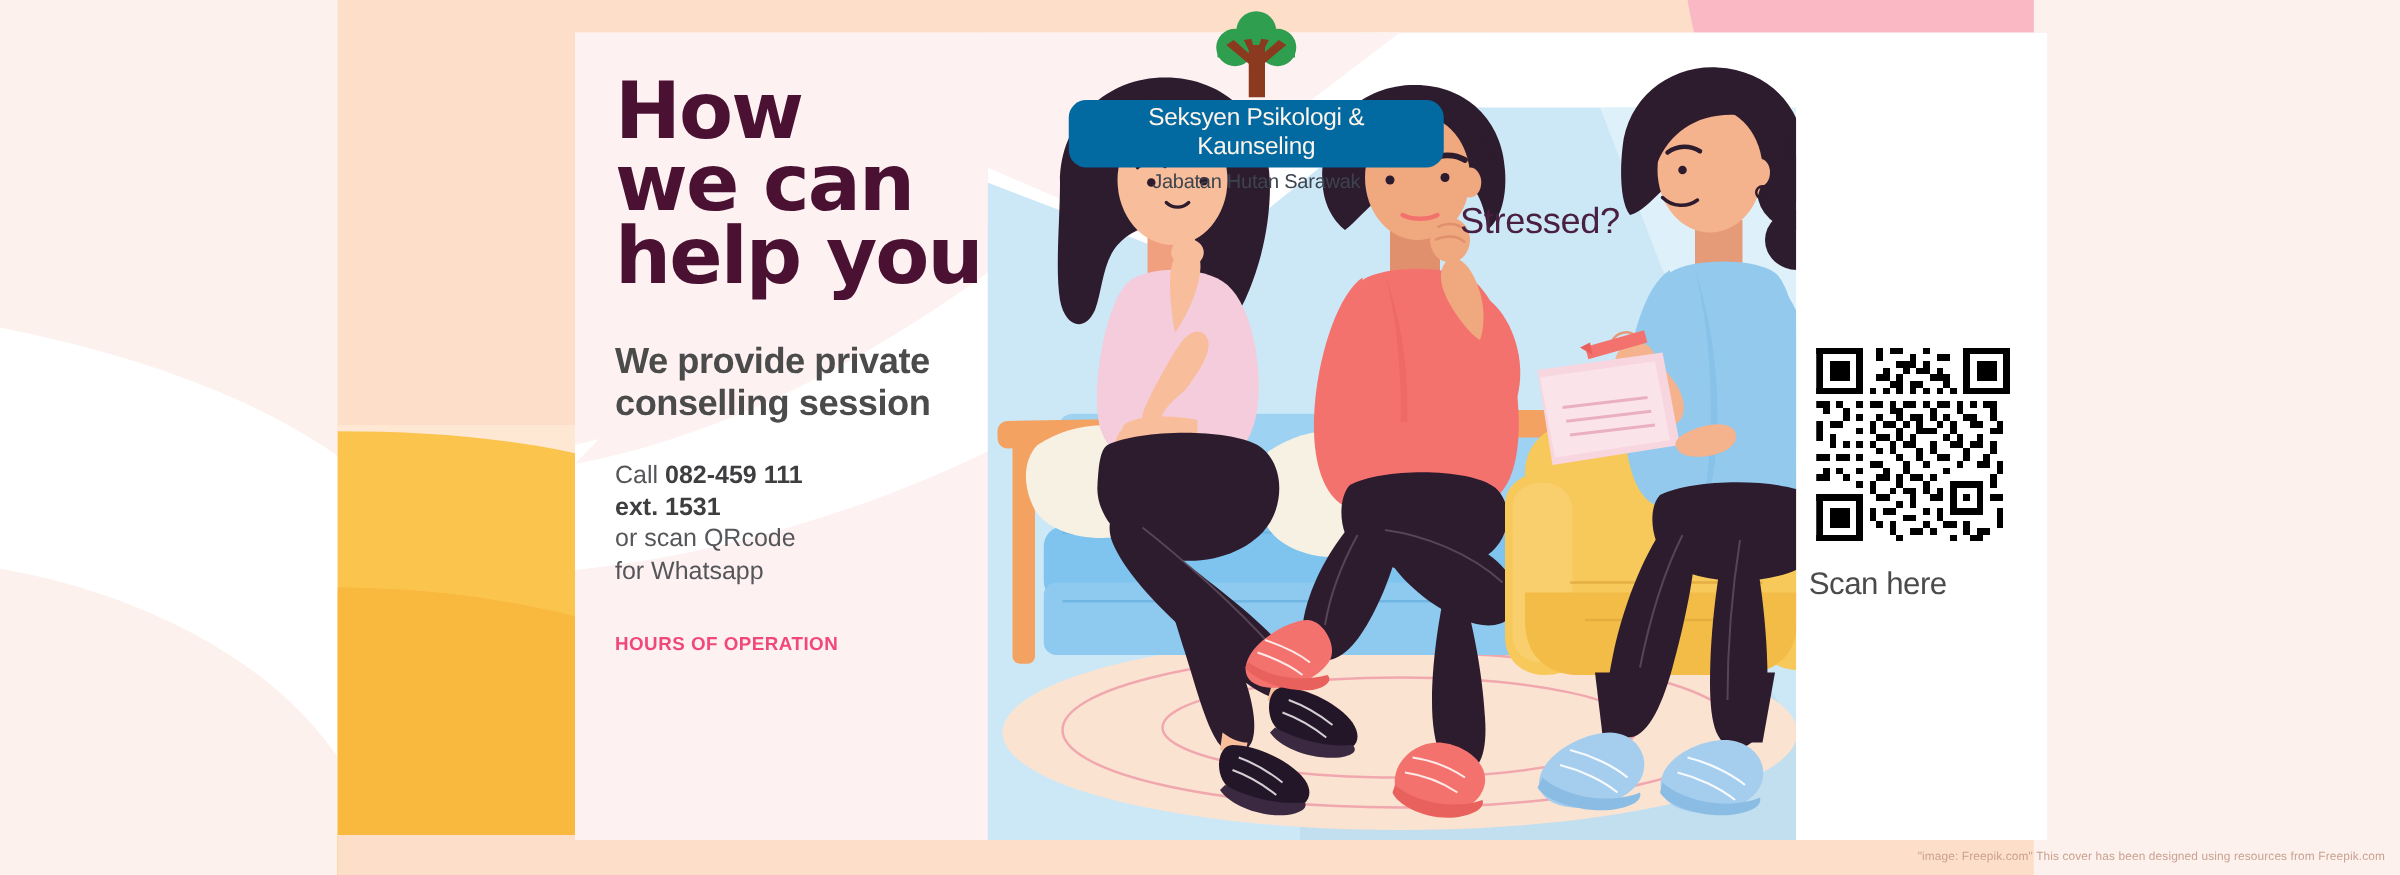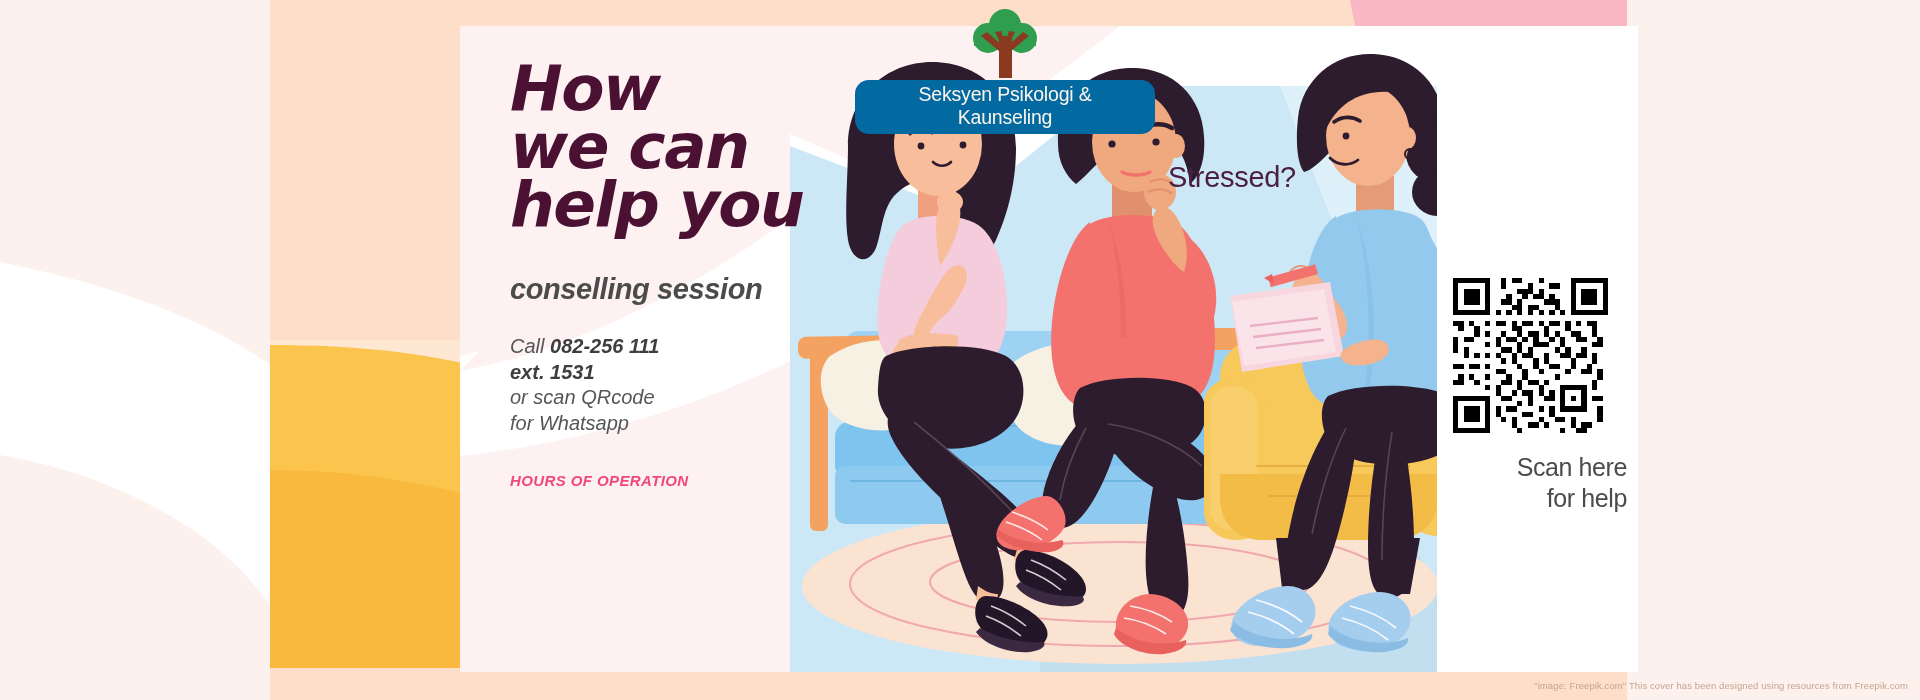--- a/index.html
+++ b/index.html
@@ -26,21 +26,21 @@
 
   
   .card {
     position:absolute; left:460px; top:26px; width:1178px; height:646px;
     background:#fdf1f2;
     overflow:hidden;
   }
   .card-soft { position:absolute; inset:0; }
 
   
-  .left-col { position:absolute; left:510px; top:60px; width:340px; z-index:8;font-style:italic; }
+  .left-col { position:absolute; left:492px; top:60px; width:340px; z-index:8; }
 
   .headline {
     font-size:63px; line-height:0.92; font-weight:bold;
     color:#4a1133; letter-spacing:-1.5px;
     font-family:"DejaVu Sans", sans-serif;
   }
   .headline span { display:block; }
 
   .sub {
     margin-top:38px; font-size:29px; line-height:1.18; font-weight:bold;
@@ -87,21 +87,21 @@
   
   .qr-card {
     position:absolute; left:1443px; top:268px; width:175px; height:175px;
     background:#ffffff; padding:10px; z-index:14;
   }
   .qr-card svg { display:block; width:155px; height:155px; }
   .scan-text {
     position:absolute; left:1447px; top:452px; width:180px; z-index:14;
     font-size:25px; line-height:1.22; color:#4b4b4b; letter-spacing:-0.4px;
   }
-  .scan-text span { display:block;text-align:right; }
+  .scan-text span { display:block; }
 
   
   .credit {
     position:absolute; right:12px; bottom:9px; z-index:30;
     font-size:9.5px; color:#c9a18f; letter-spacing:0.1px;
     font-family:"Liberation Sans", sans-serif;
   }
 </style>
 </head>
 <body>
@@ -367,25 +367,26 @@
   </div>
 
   <div class="left-col">
     <div class="headline">
       <span>How</span>
       <span>we can</span>
       <span>help you</span>
     </div>
 
     <div class="sub">
+      <span>We provide private</span>
       <span>conselling session</span>
     </div>
 
     <div class="call-block">
-      <div class="row"><span>Call </span><span class="b">082-256 111</span></div>
+      <div class="row"><span>Call </span><span class="b">082-459 111</span></div>
       <div class="b">ext. 1531</div>
       <div>or scan QRcode</div>
       <div>for Whatsapp</div>
     </div>
 
     <div class="hours-label">HOURS OF OPERATION</div>
   </div>
 
   <div class="logo-wrap">
     <svg width="72" height="70" viewBox="0 0 72 70" style="display:block;margin:0 auto;">
@@ -393,20 +394,21 @@
       <circle cx="19" cy="30" r="15" fill="#2f9e4f"></circle>
       <circle cx="53" cy="30" r="15" fill="#2f9e4f"></circle>
       <rect x="5" y="30" width="62" height="8" fill="#2f9e4f"></rect>
       <rect x="30" y="28" width="13" height="42" fill="#8b3a20"></rect>
       <path d="M36,48 L12,28 L18,24 L36,40 Z" fill="#8b3a20"></path>
       <path d="M36,48 L60,28 L54,24 L36,40 Z" fill="#8b3a20"></path>
       <path d="M36,44 L26,24 L32,23 L36,36 Z" fill="#8b3a20"></path>
       <path d="M36,44 L46,24 L40,23 L36,36 Z" fill="#8b3a20"></path>
     </svg>
     <div class="logo-badge">Seksyen Psikologi &amp; Kaunseling</div>
+    <div class="logo-sub">Jabatan Hutan Sarawak</div>
   </div>
 
   <div class="questions">
     <span>Stressed?</span>
   </div>
 
   <div class="qr-card">
     <svg viewBox="0 0 29 29" shape-rendering="crispEdges">
       <rect width="29" height="29" fill="#fff"></rect>
       <g fill="#000">
@@ -567,18 +569,17 @@
         <rect x="26" y="22" width="2" height="1"></rect>
           <rect x="27" y="24" width="1" height="2"></rect>
         <rect x="26" y="20" width="1" height="1"></rect>
           <rect x="16" y="26" width="1" height="1"></rect>
       </g>
     </svg>
   </div>
 
   <div class="scan-text">
     <span>Scan here</span>
-    <span>for help</span>
   </div>
 
   <div class="credit">"image: Freepik.com" This cover has been designed using resources from Freepik.com</div>
 
 </div>
 
 </body></html>

